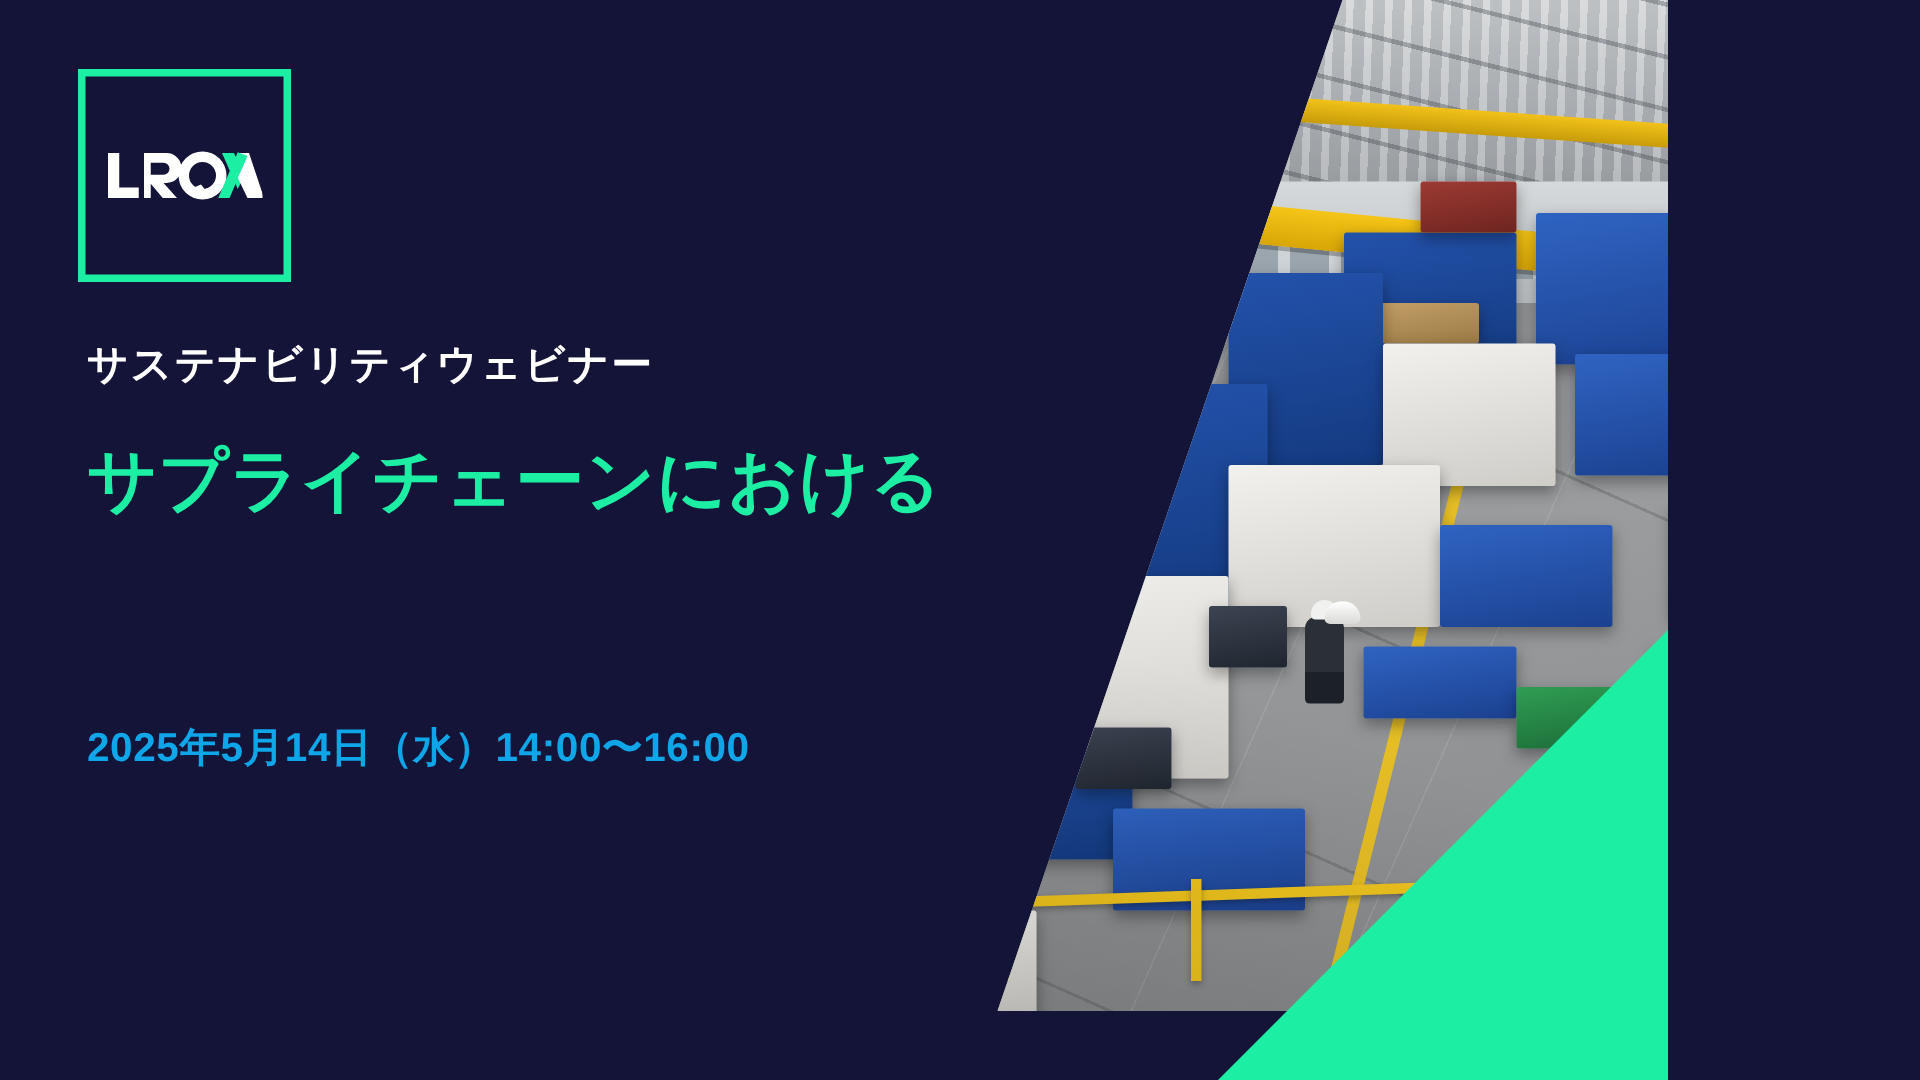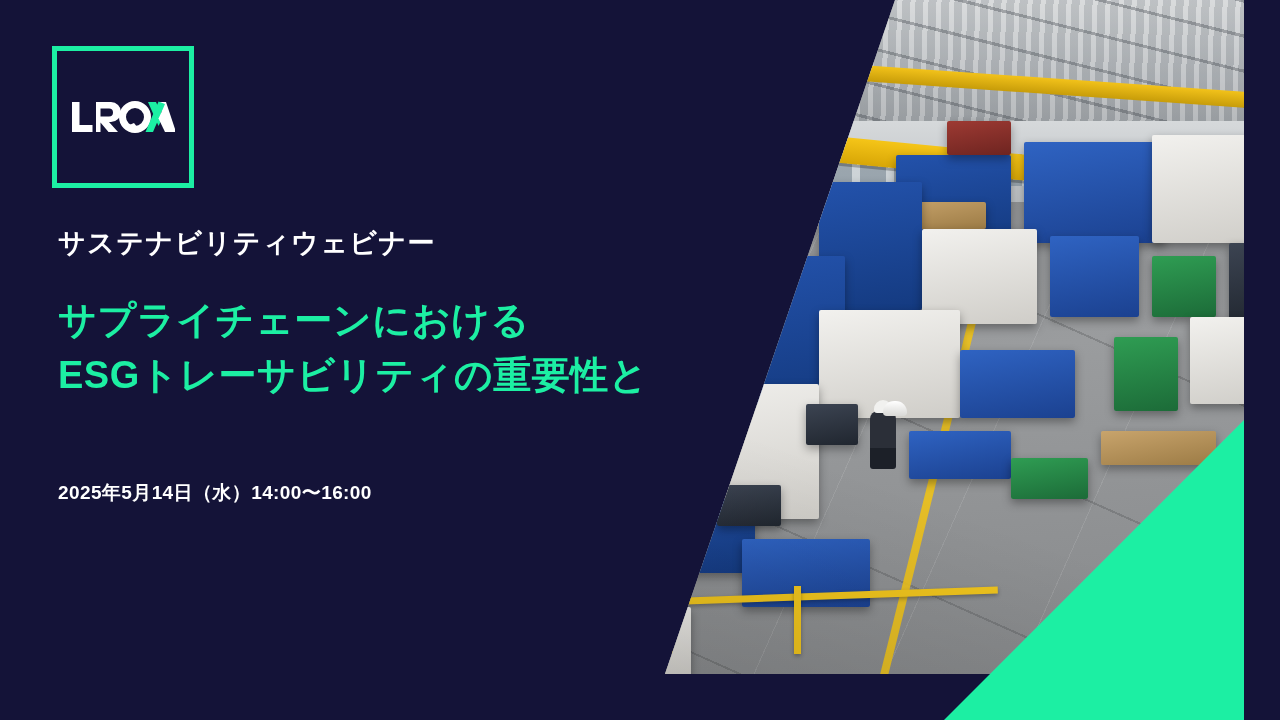--- a/index.html
+++ b/index.html
@@ -5,21 +5,21 @@
   * { margin:0; padding:0; box-sizing:border-box; }
   html, body {
     width:1280px; height:720px;
     overflow:hidden;
     background:#141338;
     font-family:"Liberation Sans","DejaVu Sans",sans-serif;
   }
 
   .slide {
     position:relative;
-    width:1244px;
+    width:1112px;
     height:720px;
     background:#141338;
     overflow:hidden;
   }
 
   
   .photo-panel {
     position:absolute;
     left:0; top:0;
     width:1280px; height:674px;
@@ -179,36 +179,36 @@
     font-size:27px;
     font-weight:700;
     letter-spacing:1.5px;
     color:#ffffff;
     white-space:nowrap;
   }
 
   .title {
     position:absolute;
     left:58px; top:293px;
-    font-size:38px;
+    font-size:46px;
     font-weight:700;
     line-height:55px;
     letter-spacing:0.5px;
     color:#1cefa3;
     white-space:nowrap;
   }
   .title-line { display:block; }
 
   .datetime {
     position:absolute;
     left:58px; top:480px;
-    font-size:19px;
+    font-size:27px;
     font-weight:700;
     letter-spacing:0.4px;
-    color:#ffffff;
+    color:#0ea5e9;
     white-space:nowrap;
   }
 </style>
 </head>
 <body>
 
 <div class="slide">
 
   <div class="photo-panel">
     <div class="photo">
@@ -288,19 +288,18 @@
         <path d="M176 6 h14 l20 60 h-16 Z" fill="#ffffff"></path>
         <path d="M175 5 l-26 61 h15 l24 -56 Z" fill="#1cefa3"></path>
         <path d="M183 22 l21 44 h-16 l-13 -27 Z" fill="#ffffff"></path>
       </svg>
     </div>
 
     <div class="eyebrow">サステナビリティウェビナー</div>
 
     <div class="title">
       <span class="title-line">サプライチェーンにおける</span>
-      <span class="title-line">ESGトレーサビリティの重要性と</span>
     </div>
 
     <div class="datetime">2025年5月14日（水）14:00〜16:00</div>
 
   </div>
 </div>
 
 </body></html>

